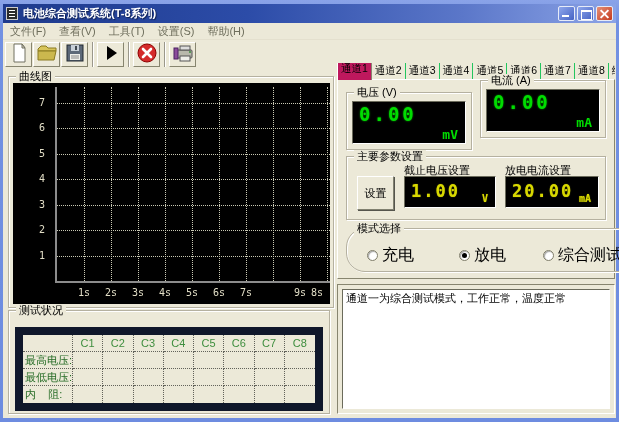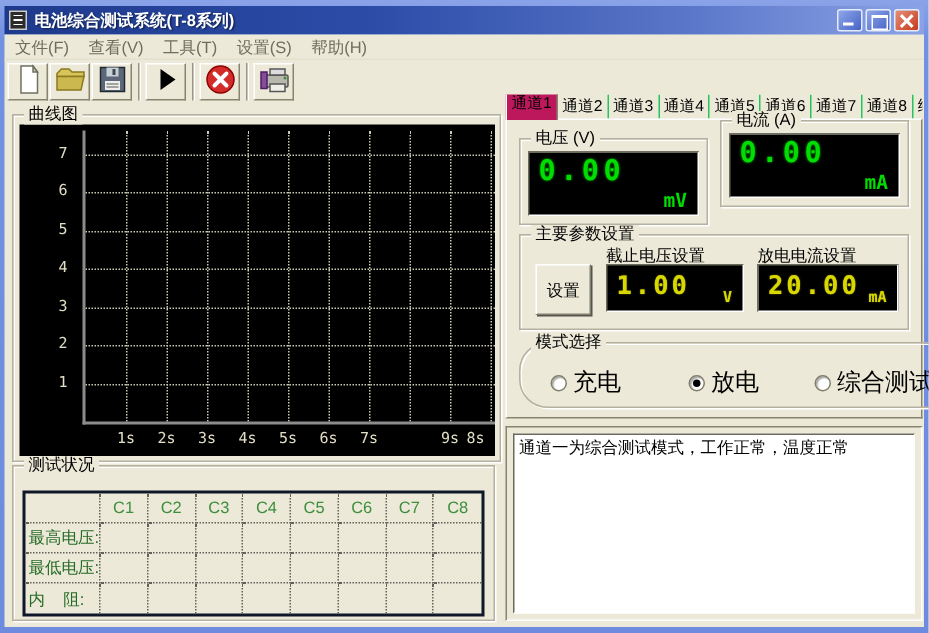--- a/index.html
+++ b/index.html
@@ -52,21 +52,21 @@
   .vgrid { position: absolute; width: 0; border-left: 1px dotted #C9C9B4; }
   .yaxis { position: absolute; width: 2px; background: #8C8C8C; }
   .xaxis { position: absolute; height: 2px; background: #8C8C8C; }
   .ytick { position: absolute; width: 28px; text-align: right; color: #E2DEC6; font-size: 10px;
            font-family: "DejaVu Sans Mono", monospace; }
   .xtick { position: absolute; width: 22px; text-align: center; color: #E2DEC6; font-size: 10px;
            font-family: "DejaVu Sans Mono", monospace; }
 
   
   .status-table { position: absolute; left: 6px; top: 16px; width: 308px; height: 84px;
-                  border: 2px solid #0f172a; display: grid; grid-template-columns: 50px repeat(8, 1fr);
+                  border: 8px solid #0f172a; display: grid; grid-template-columns: 50px repeat(8, 1fr);
                   grid-template-rows: repeat(4, 1fr); }
   .cell { border-right: 1px dotted #62625A; border-bottom: 1px dotted #62625A;
           display: flex; align-items: center; overflow: hidden; }
   .cell.last-col { border-right: none; }
   .cell.last-row { border-bottom: none; }
   .cell.th { justify-content: center; color: #3E8E3E; font-size: 11px; }
   .cell.rl { color: #256B25; font-size: 11px; padding-left: 2px; white-space: pre; }
 
   
   .tabstrip { position: absolute; left: 334px; top: 40px; width: 278px; height: 17px;

